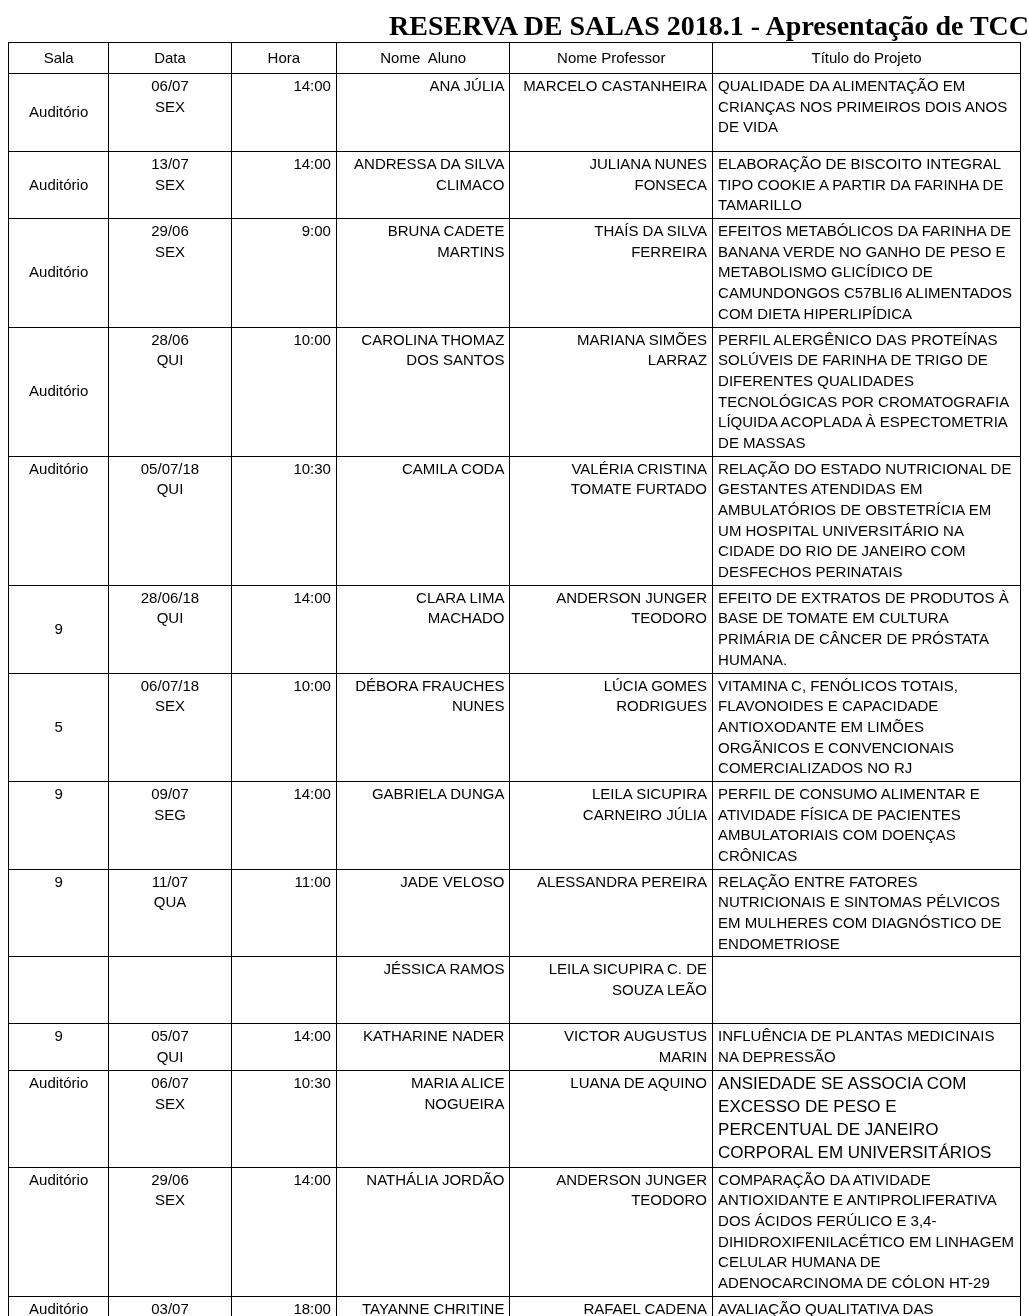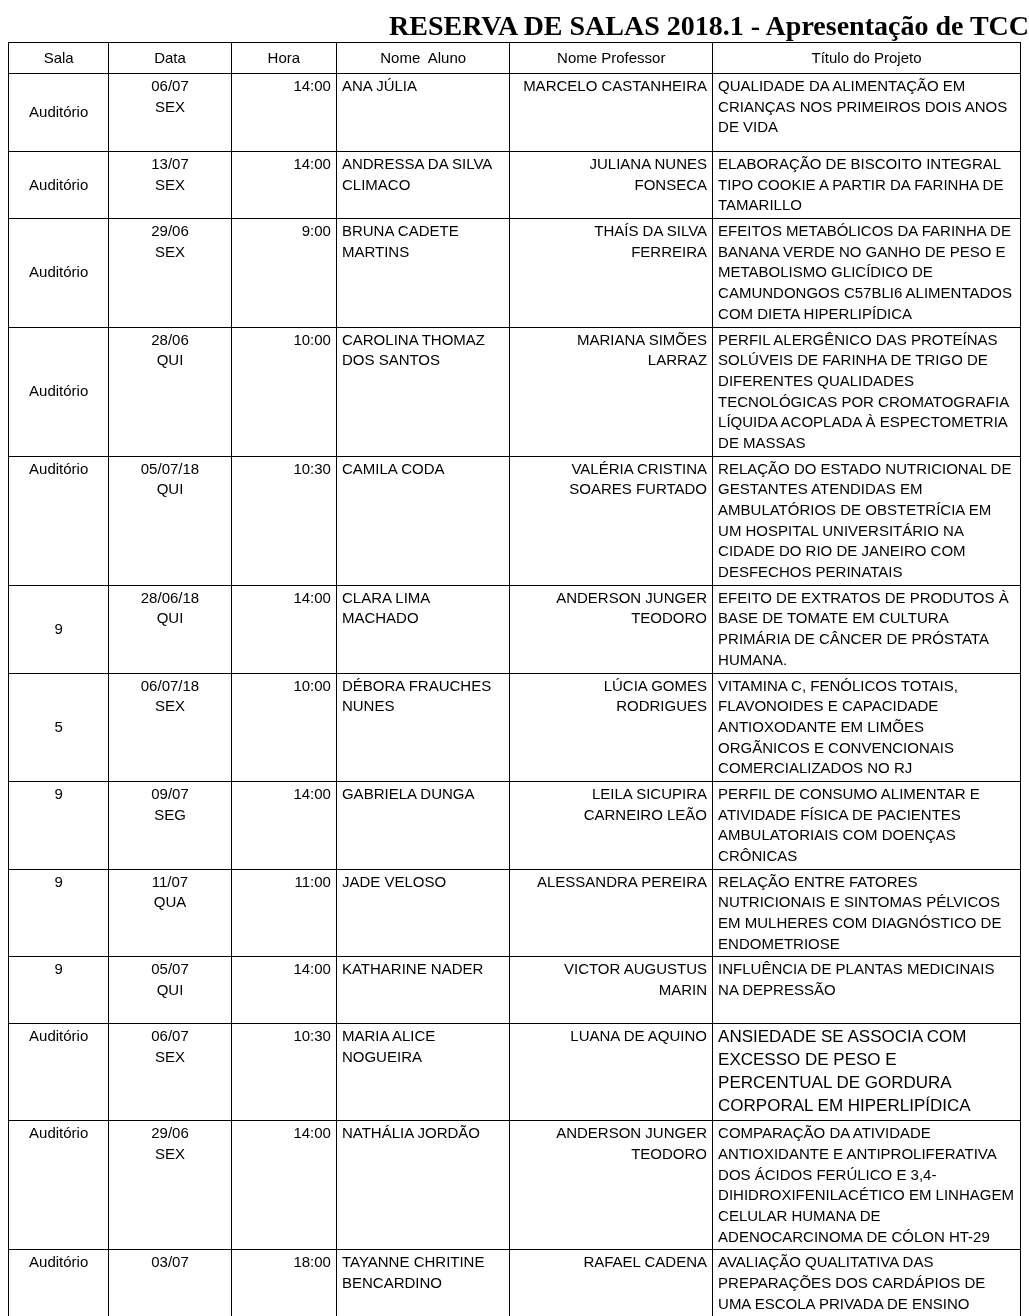--- a/index.html
+++ b/index.html
@@ -42,21 +42,21 @@
     font-weight: normal;
     text-align: center;
     height: 26px;
     vertical-align: middle;
     white-space: pre-wrap;
   }
   td.col-sala { text-align: center; padding-right: 10px; }
   td.col-sala.valign-middle { vertical-align: middle; }
   td.col-data { text-align: center; }
   td.col-hora { text-align: right; }
-  td.col-aluno { text-align: left; margin-left: 48px; }
+  td.col-aluno { text-align: right; margin-left: 48px; }
   td.col-prof { text-align: right; }
   td.col-projeto { text-align: left; }
   td.col-projeto.size-large { font-size: 17px; line-height: 1.35; }
   .cell-line { display: block; }
 
   
   tbody tr:nth-child(1)  { height: 78px; }
   tbody tr:nth-child(2)  { height: 63px; }
   tbody tr:nth-child(3)  { height: 97px; }
   tbody tr:nth-child(4)  { height: 102px; }
@@ -143,21 +143,21 @@
           <td class="col-projeto size-normal">PERFIL ALERGÊNICO DAS PROTEÍNAS SOLÚVEIS DE FARINHA DE TRIGO DE DIFERENTES QUALIDADES TECNOLÓGICAS POR CROMATOGRAFIA LÍQUIDA ACOPLADA À ESPECTOMETRIA DE MASSAS</td>
         </tr>
         <tr>
           <td class="col-sala">Auditório</td>
           <td class="col-data">
             <span class="cell-line">05/07/18</span>
             <span class="cell-line">QUI</span>
           </td>
           <td class="col-hora">10:30</td>
           <td class="col-aluno">CAMILA CODA</td>
-          <td class="col-prof">VALÉRIA CRISTINA SOARES FURTADO</td>
+          <td class="col-prof">VALÉRIA CRISTINA TOMATE FURTADO</td>
           <td class="col-projeto size-normal">RELAÇÃO DO ESTADO NUTRICIONAL DE GESTANTES ATENDIDAS EM AMBULATÓRIOS DE OBSTETRÍCIA EM UM HOSPITAL UNIVERSITÁRIO NA CIDADE DO RIO DE JANEIRO COM DESFECHOS PERINATAIS</td>
         </tr>
         <tr>
           <td class="col-sala valign-middle">9</td>
           <td class="col-data">
             <span class="cell-line">28/06/18</span>
             <span class="cell-line">QUI</span>
           </td>
           <td class="col-hora">14:00</td>
           <td class="col-aluno">CLARA LIMA MACHADO</td>
@@ -176,55 +176,66 @@
           <td class="col-projeto size-normal">VITAMINA C, FENÓLICOS TOTAIS, FLAVONOIDES E CAPACIDADE ANTIOXODANTE EM LIMÕES ORGÃNICOS E CONVENCIONAIS COMERCIALIZADOS NO RJ</td>
         </tr>
         <tr>
           <td class="col-sala">9</td>
           <td class="col-data">
             <span class="cell-line">09/07</span>
             <span class="cell-line">SEG</span>
           </td>
           <td class="col-hora">14:00</td>
           <td class="col-aluno">GABRIELA DUNGA</td>
-          <td class="col-prof">LEILA SICUPIRA CARNEIRO LEÃO</td>
+          <td class="col-prof">LEILA SICUPIRA CARNEIRO JÚLIA</td>
           <td class="col-projeto size-normal">PERFIL DE CONSUMO ALIMENTAR E ATIVIDADE FÍSICA DE PACIENTES AMBULATORIAIS COM DOENÇAS CRÔNICAS</td>
         </tr>
         <tr>
           <td class="col-sala">9</td>
           <td class="col-data">
             <span class="cell-line">11/07</span>
             <span class="cell-line">QUA</span>
           </td>
           <td class="col-hora">11:00</td>
           <td class="col-aluno">JADE VELOSO</td>
           <td class="col-prof">ALESSANDRA PEREIRA</td>
           <td class="col-projeto size-normal">RELAÇÃO ENTRE FATORES NUTRICIONAIS E SINTOMAS PÉLVICOS EM MULHERES COM DIAGNÓSTICO DE ENDOMETRIOSE</td>
         </tr>
         <tr>
+          <td class="col-sala"></td>
+          <td class="col-data">
+            <span class="cell-line"></span>
+            <span class="cell-line"></span>
+          </td>
+          <td class="col-hora"></td>
+          <td class="col-aluno">JÉSSICA RAMOS</td>
+          <td class="col-prof">LEILA SICUPIRA C. DE SOUZA LEÃO</td>
+          <td class="col-projeto size-normal"></td>
+        </tr>
+        <tr>
           <td class="col-sala">9</td>
           <td class="col-data">
             <span class="cell-line">05/07</span>
             <span class="cell-line">QUI</span>
           </td>
           <td class="col-hora">14:00</td>
           <td class="col-aluno">KATHARINE NADER</td>
           <td class="col-prof">VICTOR AUGUSTUS MARIN</td>
           <td class="col-projeto size-normal">INFLUÊNCIA DE PLANTAS MEDICINAIS NA DEPRESSÃO</td>
         </tr>
         <tr>
           <td class="col-sala">Auditório</td>
           <td class="col-data">
             <span class="cell-line">06/07</span>
             <span class="cell-line">SEX</span>
           </td>
           <td class="col-hora">10:30</td>
           <td class="col-aluno">MARIA ALICE NOGUEIRA</td>
           <td class="col-prof">LUANA DE AQUINO</td>
-          <td class="col-projeto size-large">ANSIEDADE SE ASSOCIA COM EXCESSO DE PESO E PERCENTUAL DE GORDURA CORPORAL EM HIPERLIPÍDICA</td>
+          <td class="col-projeto size-large">ANSIEDADE SE ASSOCIA COM EXCESSO DE PESO E PERCENTUAL DE JANEIRO CORPORAL EM UNIVERSITÁRIOS</td>
         </tr>
         <tr>
           <td class="col-sala">Auditório</td>
           <td class="col-data">
             <span class="cell-line">29/06</span>
             <span class="cell-line">SEX</span>
           </td>
           <td class="col-hora">14:00</td>
           <td class="col-aluno">NATHÁLIA JORDÃO</td>
           <td class="col-prof">ANDERSON JUNGER TEODORO</td>

